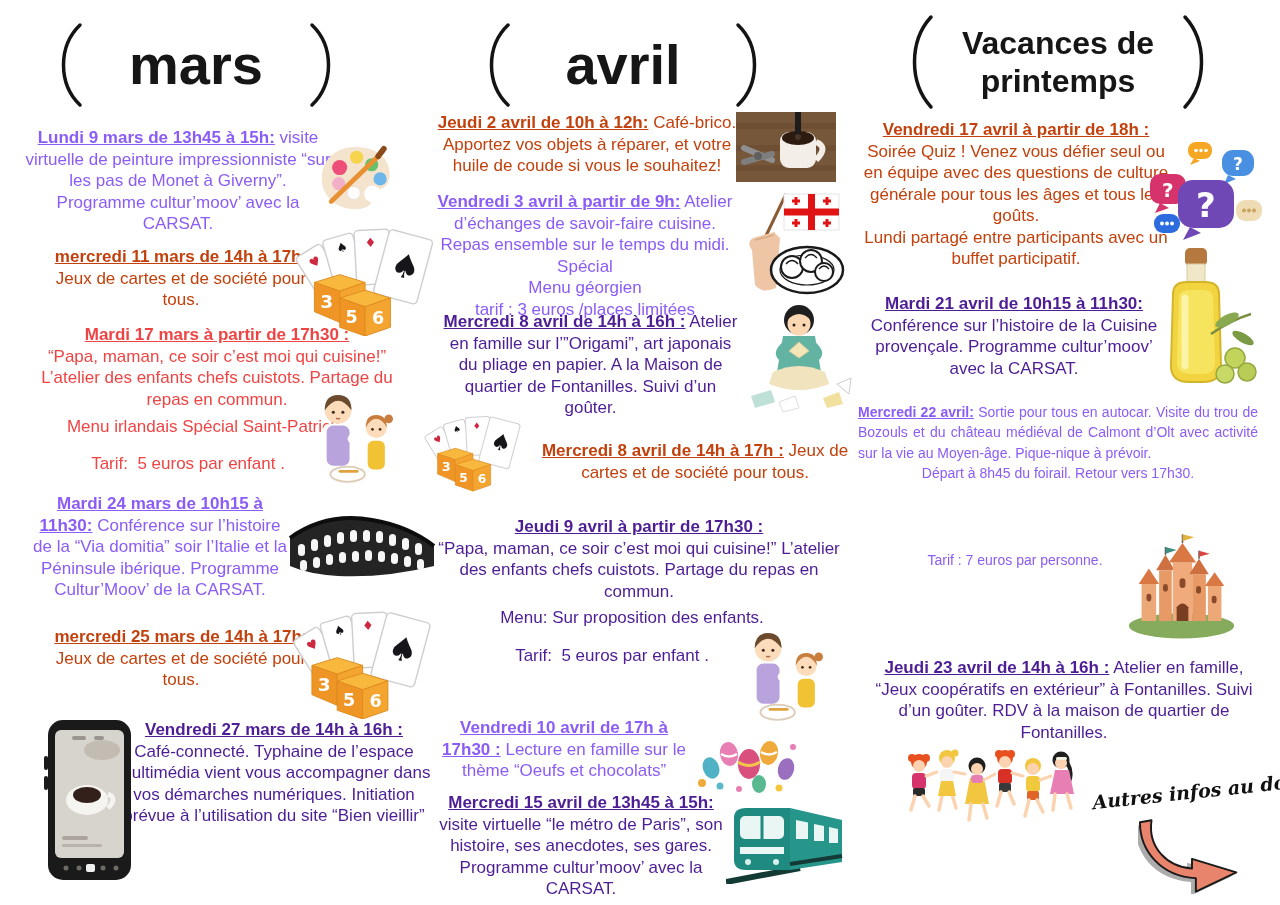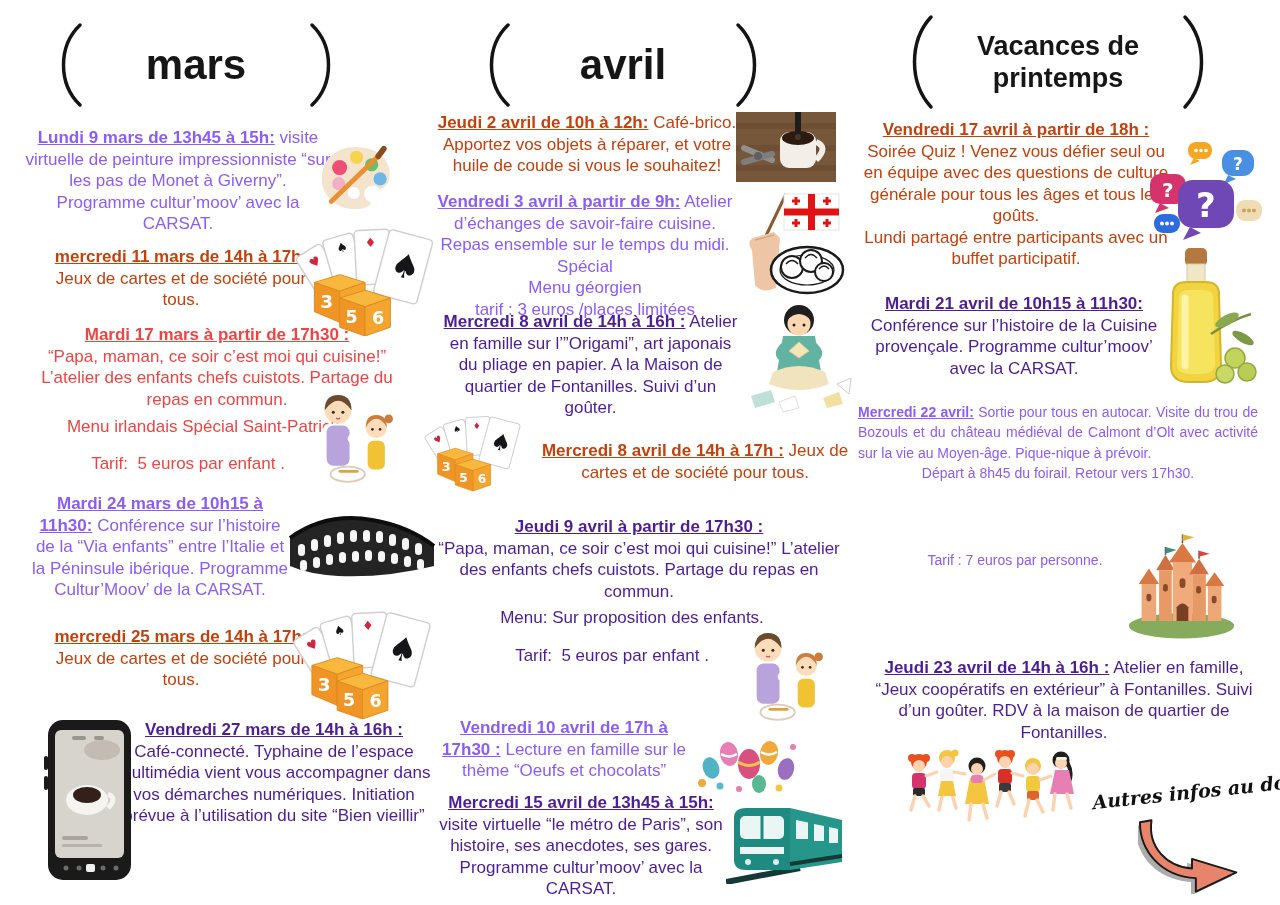--- a/index.html
+++ b/index.html
@@ -2,22 +2,22 @@
 <html><head>
 <meta charset="utf-8">
 <style>
   *{margin:0;padding:0;box-sizing:border-box}
   html,body{background:#ffffff}
   body{width:1280px;height:905px;position:relative;overflow:hidden;
        font-family:"Liberation Sans",sans-serif;color:#222}
   .page{position:absolute;left:0;top:0;width:1280px;height:905px;background:#fff}
 
   .hdr{position:absolute;display:flex;align-items:center;justify-content:space-between}
-  .hdr h1{font-size:42px;font-weight:700;color:#161616;line-height:1.05;text-align:center}
-  .hdr.small h1{font-size:27px;line-height:1.2}
+  .hdr h1{font-size:56px;font-weight:700;color:#161616;line-height:1.05;text-align:center}
+  .hdr.small h1{font-size:32px;line-height:1.2}
 
   .ev{position:absolute;text-align:center;font-size:17px;line-height:1.27}
   .eh{font-weight:700;text-decoration:underline}
   .blk{display:block}
   .lbl{font-weight:400}
   .left{text-align:center}
   .just{text-align:justify}
   .big{font-size:14px;line-height:1.45}
 
   .purple{color:#8b5cf6}
@@ -126,21 +126,21 @@
     <p class="ev green" style="left:22px;top:324px;width:390px"><span class="eh blk">Mardi 17 mars à partir de 17h30 :</span><span>“Papa, maman, ce soir c’est moi qui cuisine!” L’atelier des enfants chefs cuistots. Partage du repas en commun.</span></p>
 
     <p class="ev green left" style="left:28px;top:416px;width:350px"><span class="lbl">Menu irlandais</span> <span>Spécial Saint-Patrick</span></p>
 
     <p class="ev green left" style="left:28px;top:453px;width:320px"><span class="lbl">Tarif:</span>&nbsp; <span>5 euros par enfant .</span></p>
 
     <svg class="icon" style="left:298px;top:388px" width="105" height="98">
         <use href="#sym-cook"></use>
       </svg>
 
-    <p class="ev purple" style="left:30px;top:493px;width:260px"><span class="eh">Mardi 24 mars de 10h15 à 11h30:</span> <span>Conférence sur l’histoire de la “Via enfants” entre l’Italie et la Péninsule ibérique. Programme Cultur’Moov’ de la CARSAT.</span></p>
+    <p class="ev purple" style="left:30px;top:493px;width:260px"><span class="eh">Mardi 24 mars de 10h15 à 11h30:</span> <span>Conférence sur l’histoire de la “Via domitia” soir l’Italie et la Péninsule ibérique. Programme Cultur’Moov’ de la CARSAT.</span></p>
 
     <svg class="icon" style="left:286px;top:504px" width="152" height="90" viewBox="0 0 152 90">
       <path d="M4 34 Q40 8 86 16 Q122 22 148 42 L148 62 Q100 74 52 72 Q22 70 4 62 Z" fill="#242424"></path>
       <path d="M4 34 Q40 8 86 16 Q122 22 148 42" fill="none" stroke="#0d0d0d" stroke-width="4"></path>
       <g fill="#f6f6f6">
         <rect x="12" y="40" width="7" height="12" rx="3.5"></rect>
           <rect x="25" y="35" width="7" height="12" rx="3.5"></rect>
         <rect x="38" y="31" width="7" height="12" rx="3.5"></rect>
           <rect x="51" y="28" width="7" height="12" rx="3.5"></rect>
         <rect x="64" y="26" width="7" height="12" rx="3.5"></rect>

